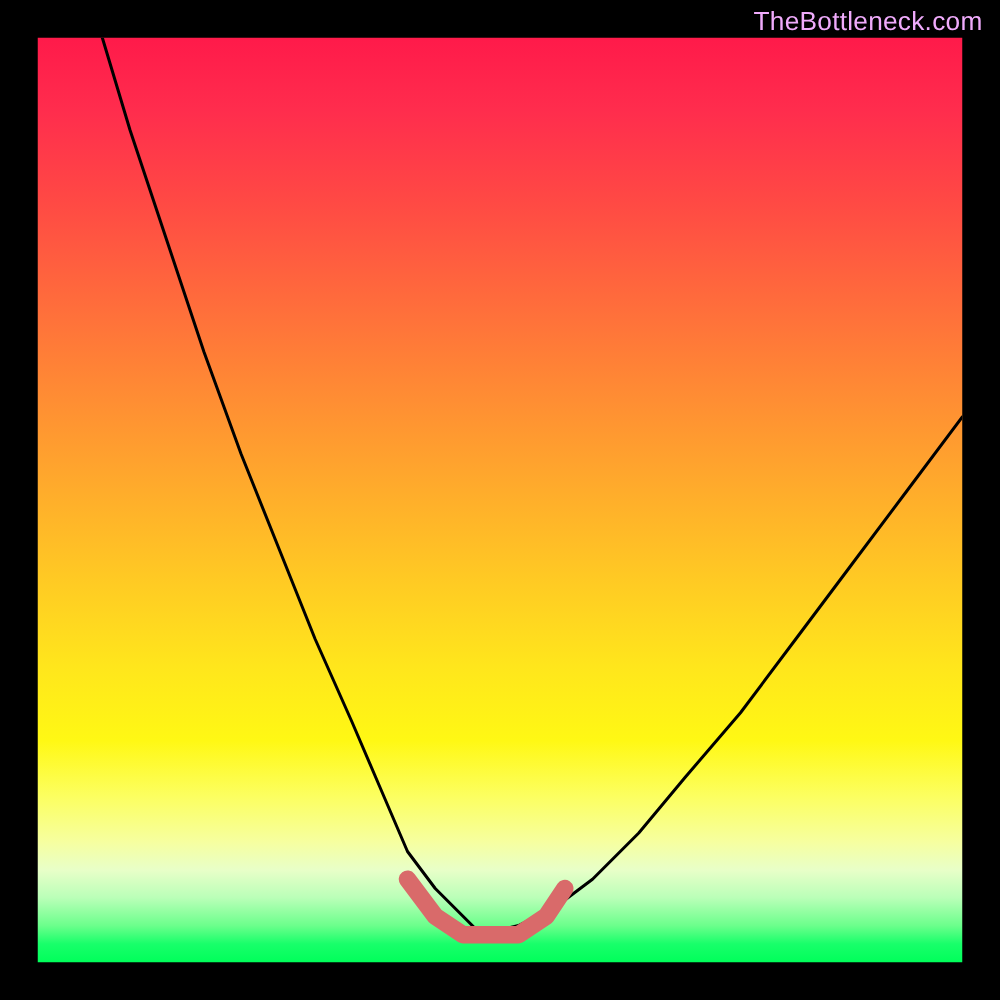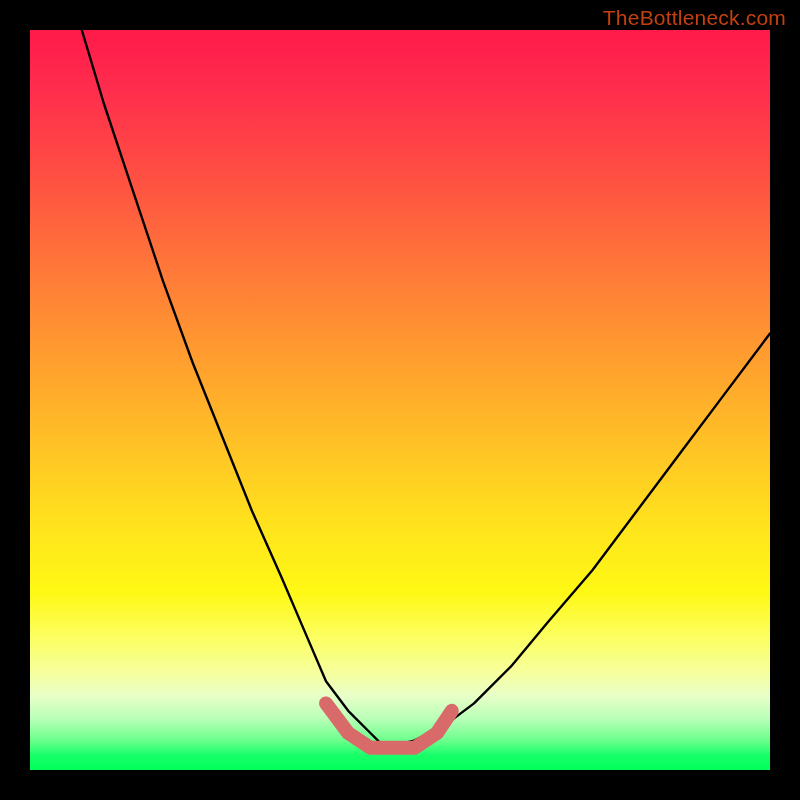--- a/index.html
+++ b/index.html
@@ -57,21 +57,21 @@
     position: absolute;
     top: 0;
     left: 0;
     width: 100%;
     height: 100%;
   }
   .watermark {
     position: absolute;
     top: 6px;
     right: 14px;
-    color: #c2410c;
+    color: #f0abfc;
     font-size: 21px;
     letter-spacing: 0.2px;
     font-weight: 400;
   }
 </style>
 </head>
 <body>
 
 <div class="frame">
 

